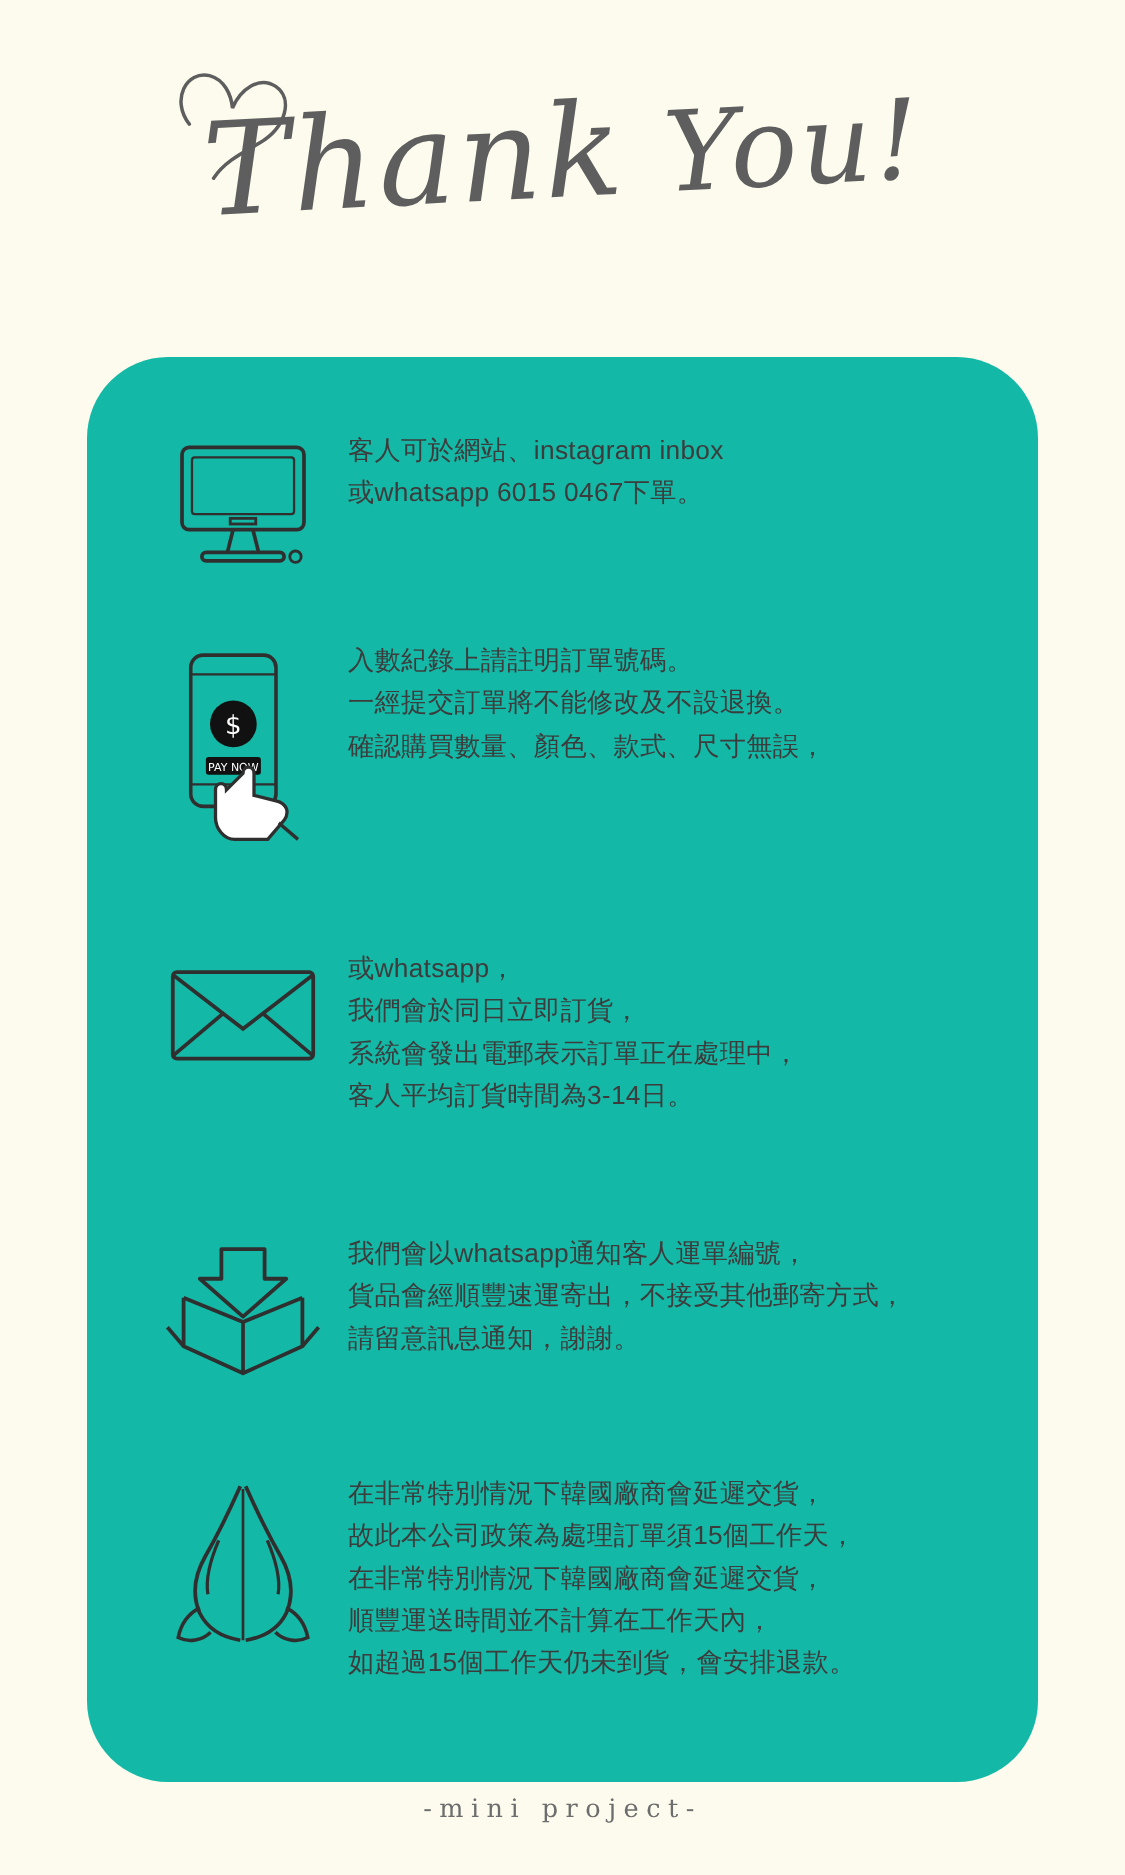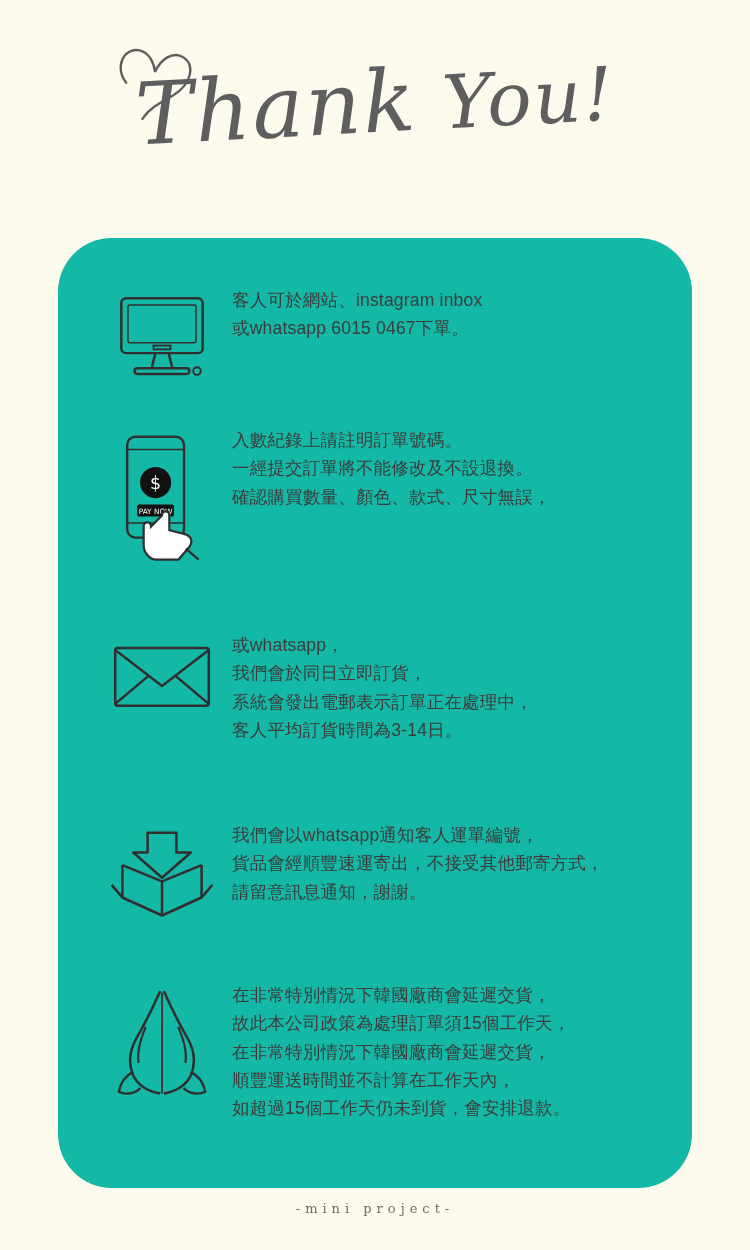--- a/index.html
+++ b/index.html
@@ -94,21 +94,21 @@
   .row.r5 { height: 180px; }
 
   
   .footer {
     position: absolute;
     left: 0;
     right: 0;
     bottom: 34px;
     text-align: center;
     font-family: "DejaVu Serif", serif;
-    font-size: 13px;
+    font-size: 17px;
     letter-spacing: 5px;
     color: #6d6d6d;
   }
 
   svg { display: block; }
 </style>
 </head>
 <body>
 
 <div class="heading">

